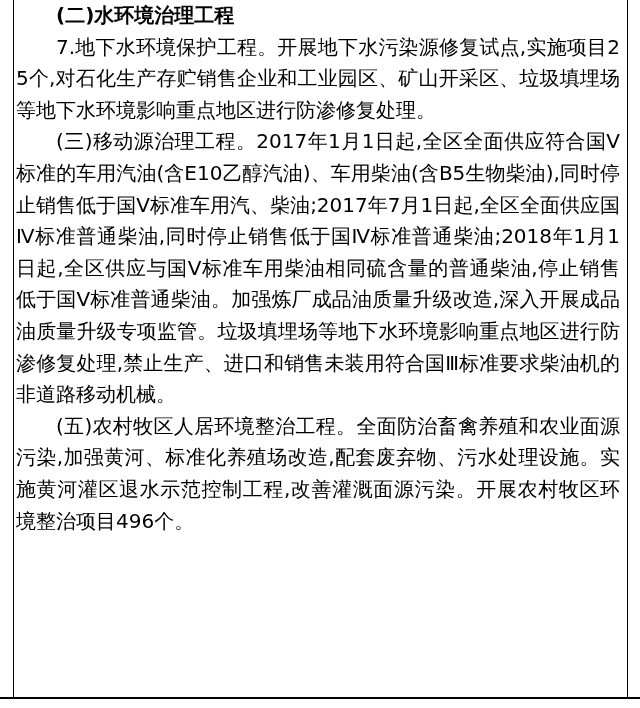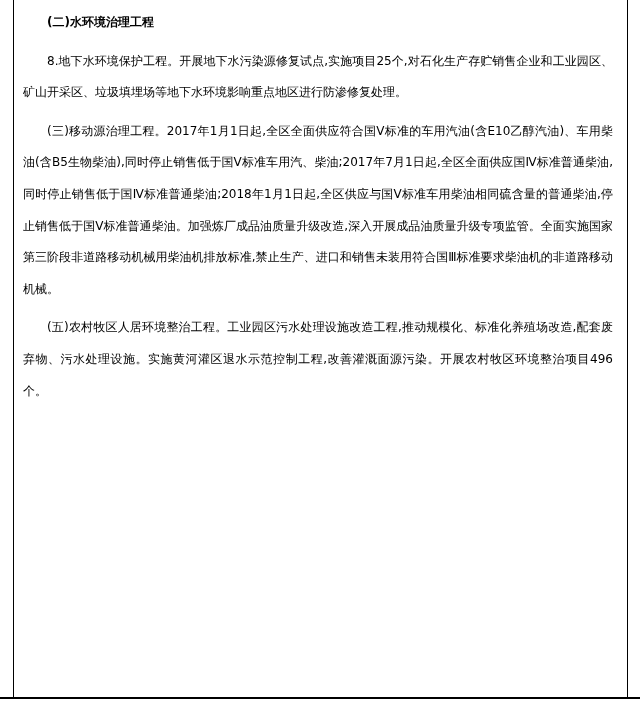--- a/index.html
+++ b/index.html
@@ -34,22 +34,22 @@
     height: 2px;
     background: #000000;
   }
   .content {
     position: absolute;
     left: 16px;
     top: 0;
     width: 604px;
   }
   .para {
-    margin: 7px;
-    font-size: 12px;
+    margin: 0;
+    font-size: 20px;
     line-height: 31.6px;
     text-align: justify;
     text-justify: inter-character;
     text-indent: 2em;
     letter-spacing: 0;
     word-break: break-all;
   }
   .para.heading {
     font-weight: bold;
     text-align: left;
@@ -59,18 +59,18 @@
 <body>
 
 <div class="page">
 
   <div class="vline left"></div>
   <div class="vline right"></div>
   <div class="hline-bottom"></div>
 
   <div class="content">
     <p class="para heading">(二)水环境治理工程</p>
-    <p class="para">8.地下水环境保护工程。开展地下水污染源修复试点,实施项目25个,对石化生产存贮销售企业和工业园区、矿山开采区、垃圾填埋场等地下水环境影响重点地区进行防渗修复处理。</p>
-    <p class="para">(三)移动源治理工程。2017年1月1日起,全区全面供应符合国Ⅴ标准的车用汽油(含E10乙醇汽油)、车用柴油(含B5生物柴油),同时停止销售低于国Ⅴ标准车用汽、柴油;2017年7月1日起,全区全面供应国Ⅳ标准普通柴油,同时停止销售低于国Ⅳ标准普通柴油;2018年1月1日起,全区供应与国Ⅴ标准车用柴油相同硫含量的普通柴油,停止销售低于国Ⅴ标准普通柴油。加强炼厂成品油质量升级改造,深入开展成品油质量升级专项监管。全面实施国家第三阶段非道路移动机械用柴油机排放标准,禁止生产、进口和销售未装用符合国Ⅲ标准要求柴油机的非道路移动机械。</p>
-    <p class="para">(五)农村牧区人居环境整治工程。工业园区污水处理设施改造工程,推动规模化、标准化养殖场改造,配套废弃物、污水处理设施。实施黄河灌区退水示范控制工程,改善灌溉面源污染。开展农村牧区环境整治项目496个。</p>
+    <p class="para">7.地下水环境保护工程。开展地下水污染源修复试点,实施项目25个,对石化生产存贮销售企业和工业园区、矿山开采区、垃圾填埋场等地下水环境影响重点地区进行防渗修复处理。</p>
+    <p class="para">(三)移动源治理工程。2017年1月1日起,全区全面供应符合国Ⅴ标准的车用汽油(含E10乙醇汽油)、车用柴油(含B5生物柴油),同时停止销售低于国Ⅴ标准车用汽、柴油;2017年7月1日起,全区全面供应国Ⅳ标准普通柴油,同时停止销售低于国Ⅳ标准普通柴油;2018年1月1日起,全区供应与国Ⅴ标准车用柴油相同硫含量的普通柴油,停止销售低于国Ⅴ标准普通柴油。加强炼厂成品油质量升级改造,深入开展成品油质量升级专项监管。垃圾填埋场等地下水环境影响重点地区进行防渗修复处理,禁止生产、进口和销售未装用符合国Ⅲ标准要求柴油机的非道路移动机械。</p>
+    <p class="para">(五)农村牧区人居环境整治工程。全面防治畜禽养殖和农业面源污染,加强黄河、标准化养殖场改造,配套废弃物、污水处理设施。实施黄河灌区退水示范控制工程,改善灌溉面源污染。开展农村牧区环境整治项目496个。</p>
   </div>
 
 </div>
 
 </body></html>

